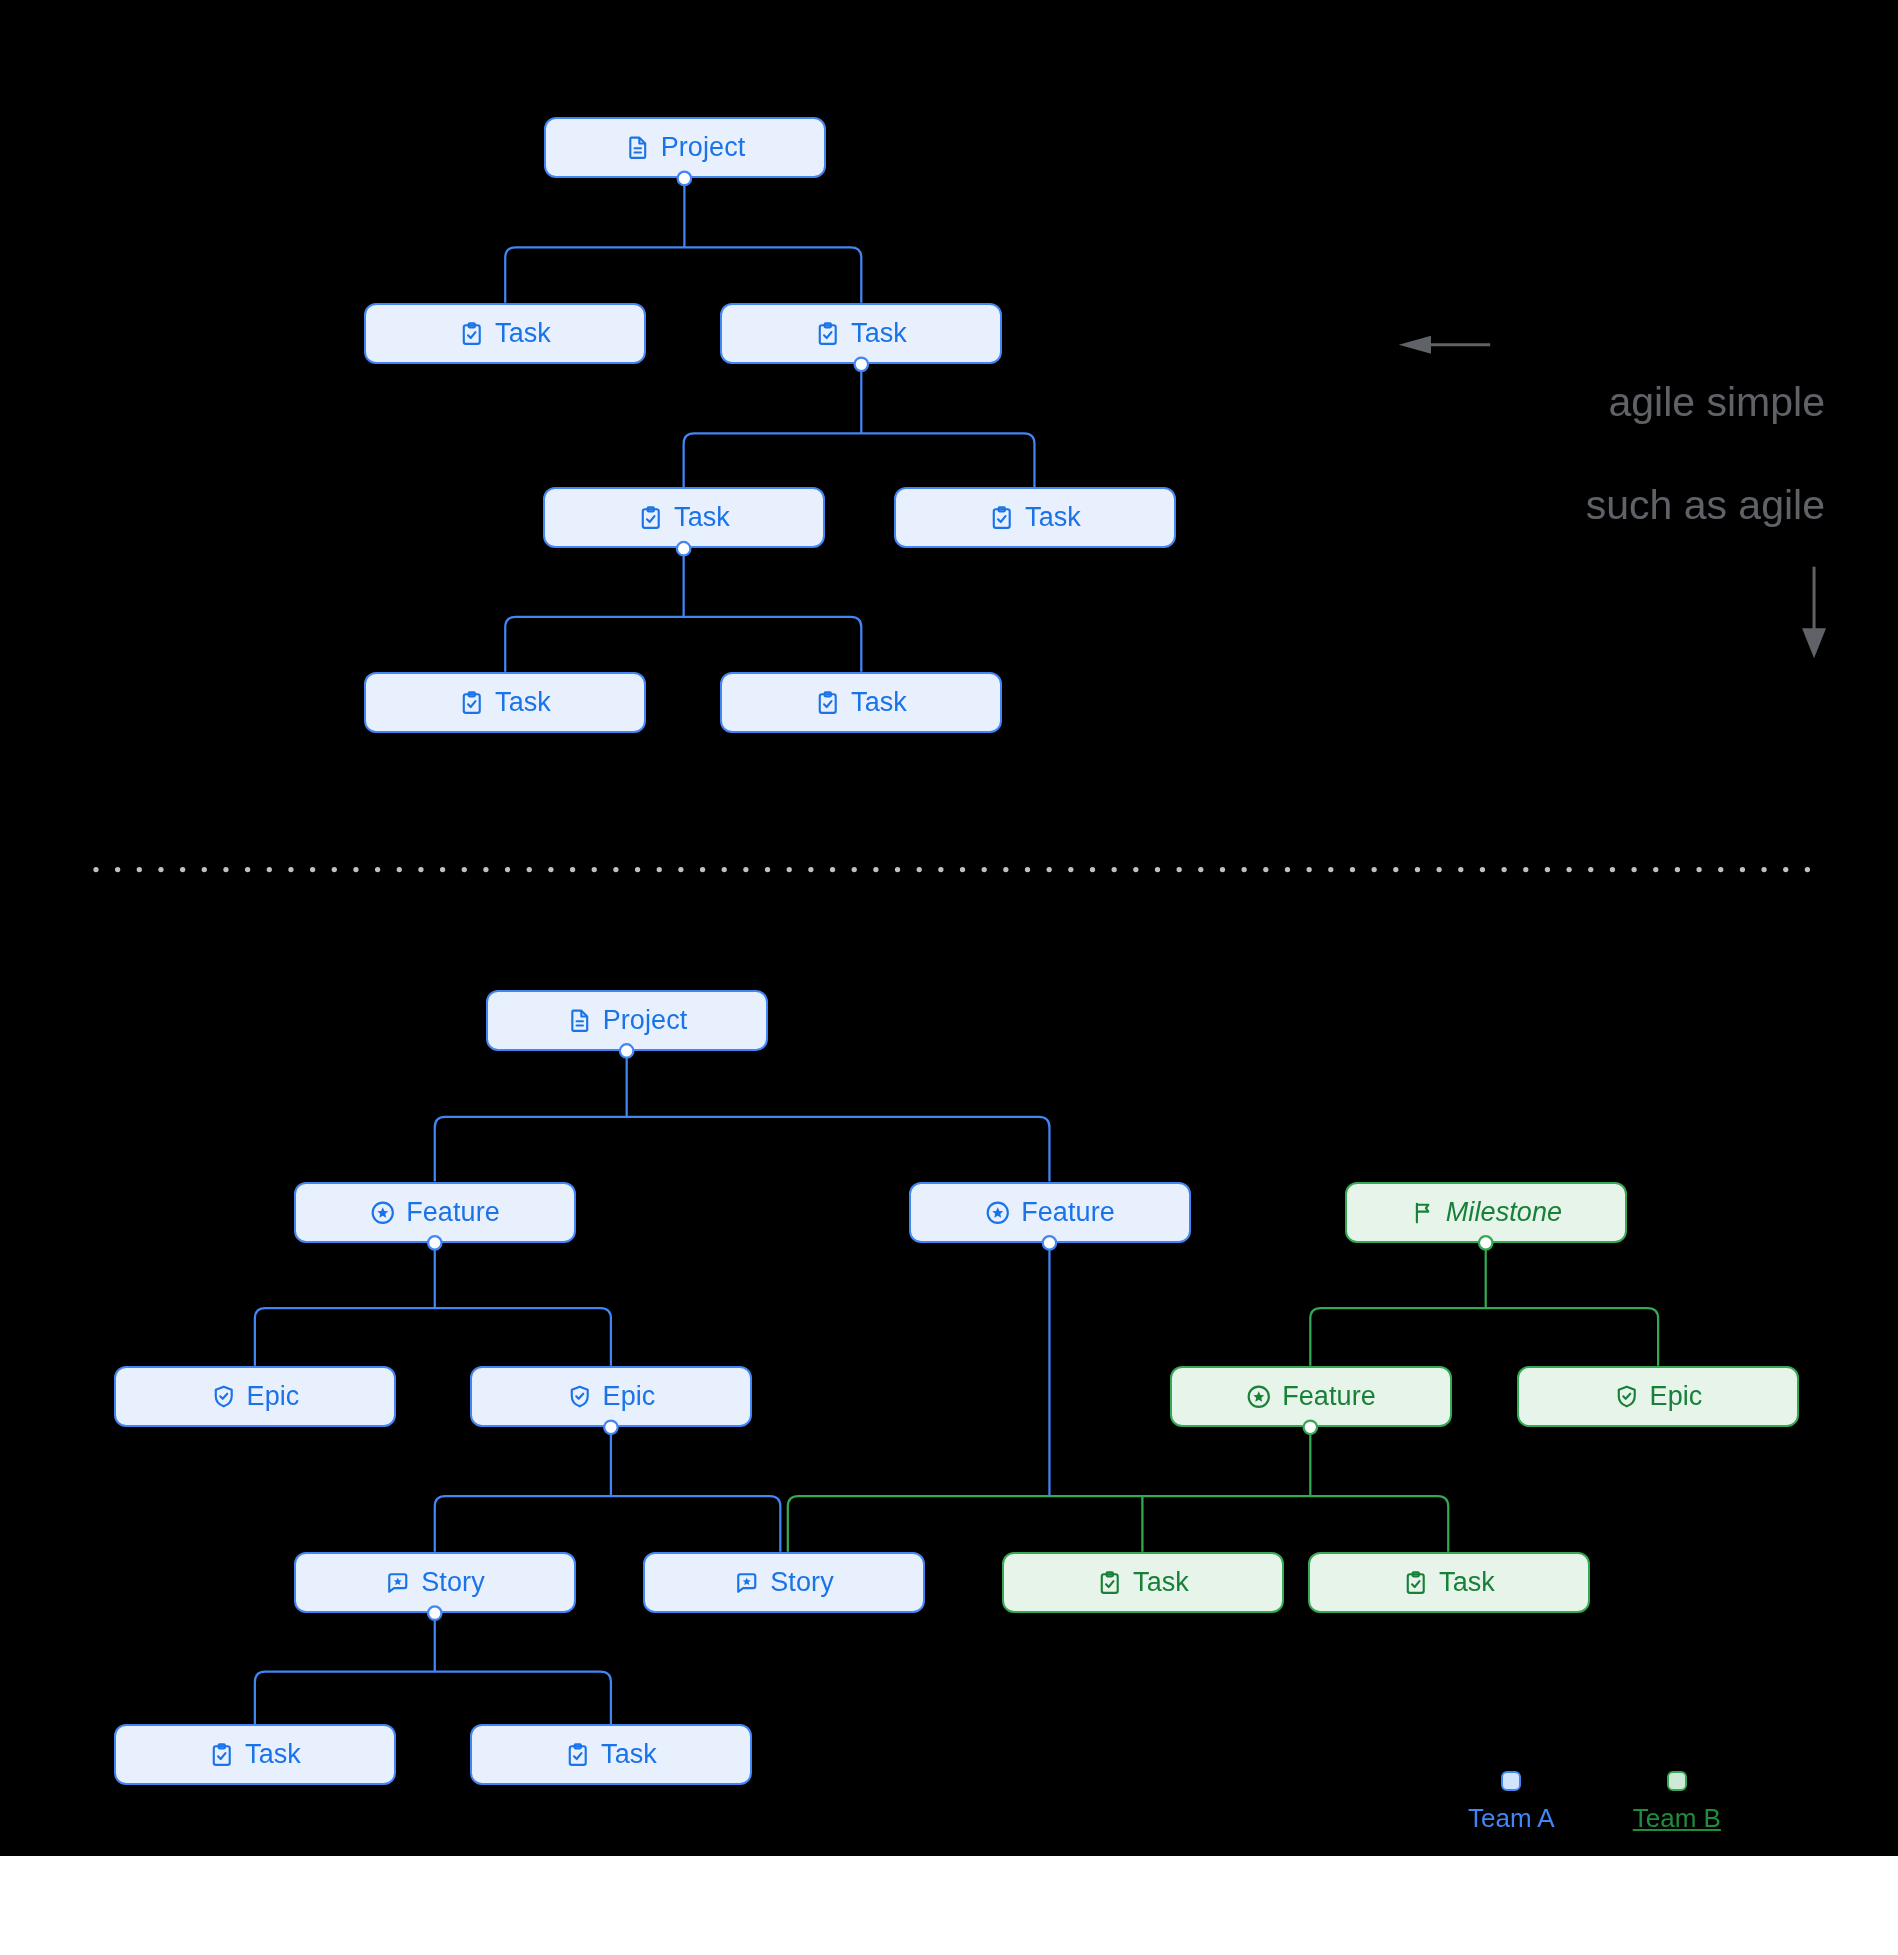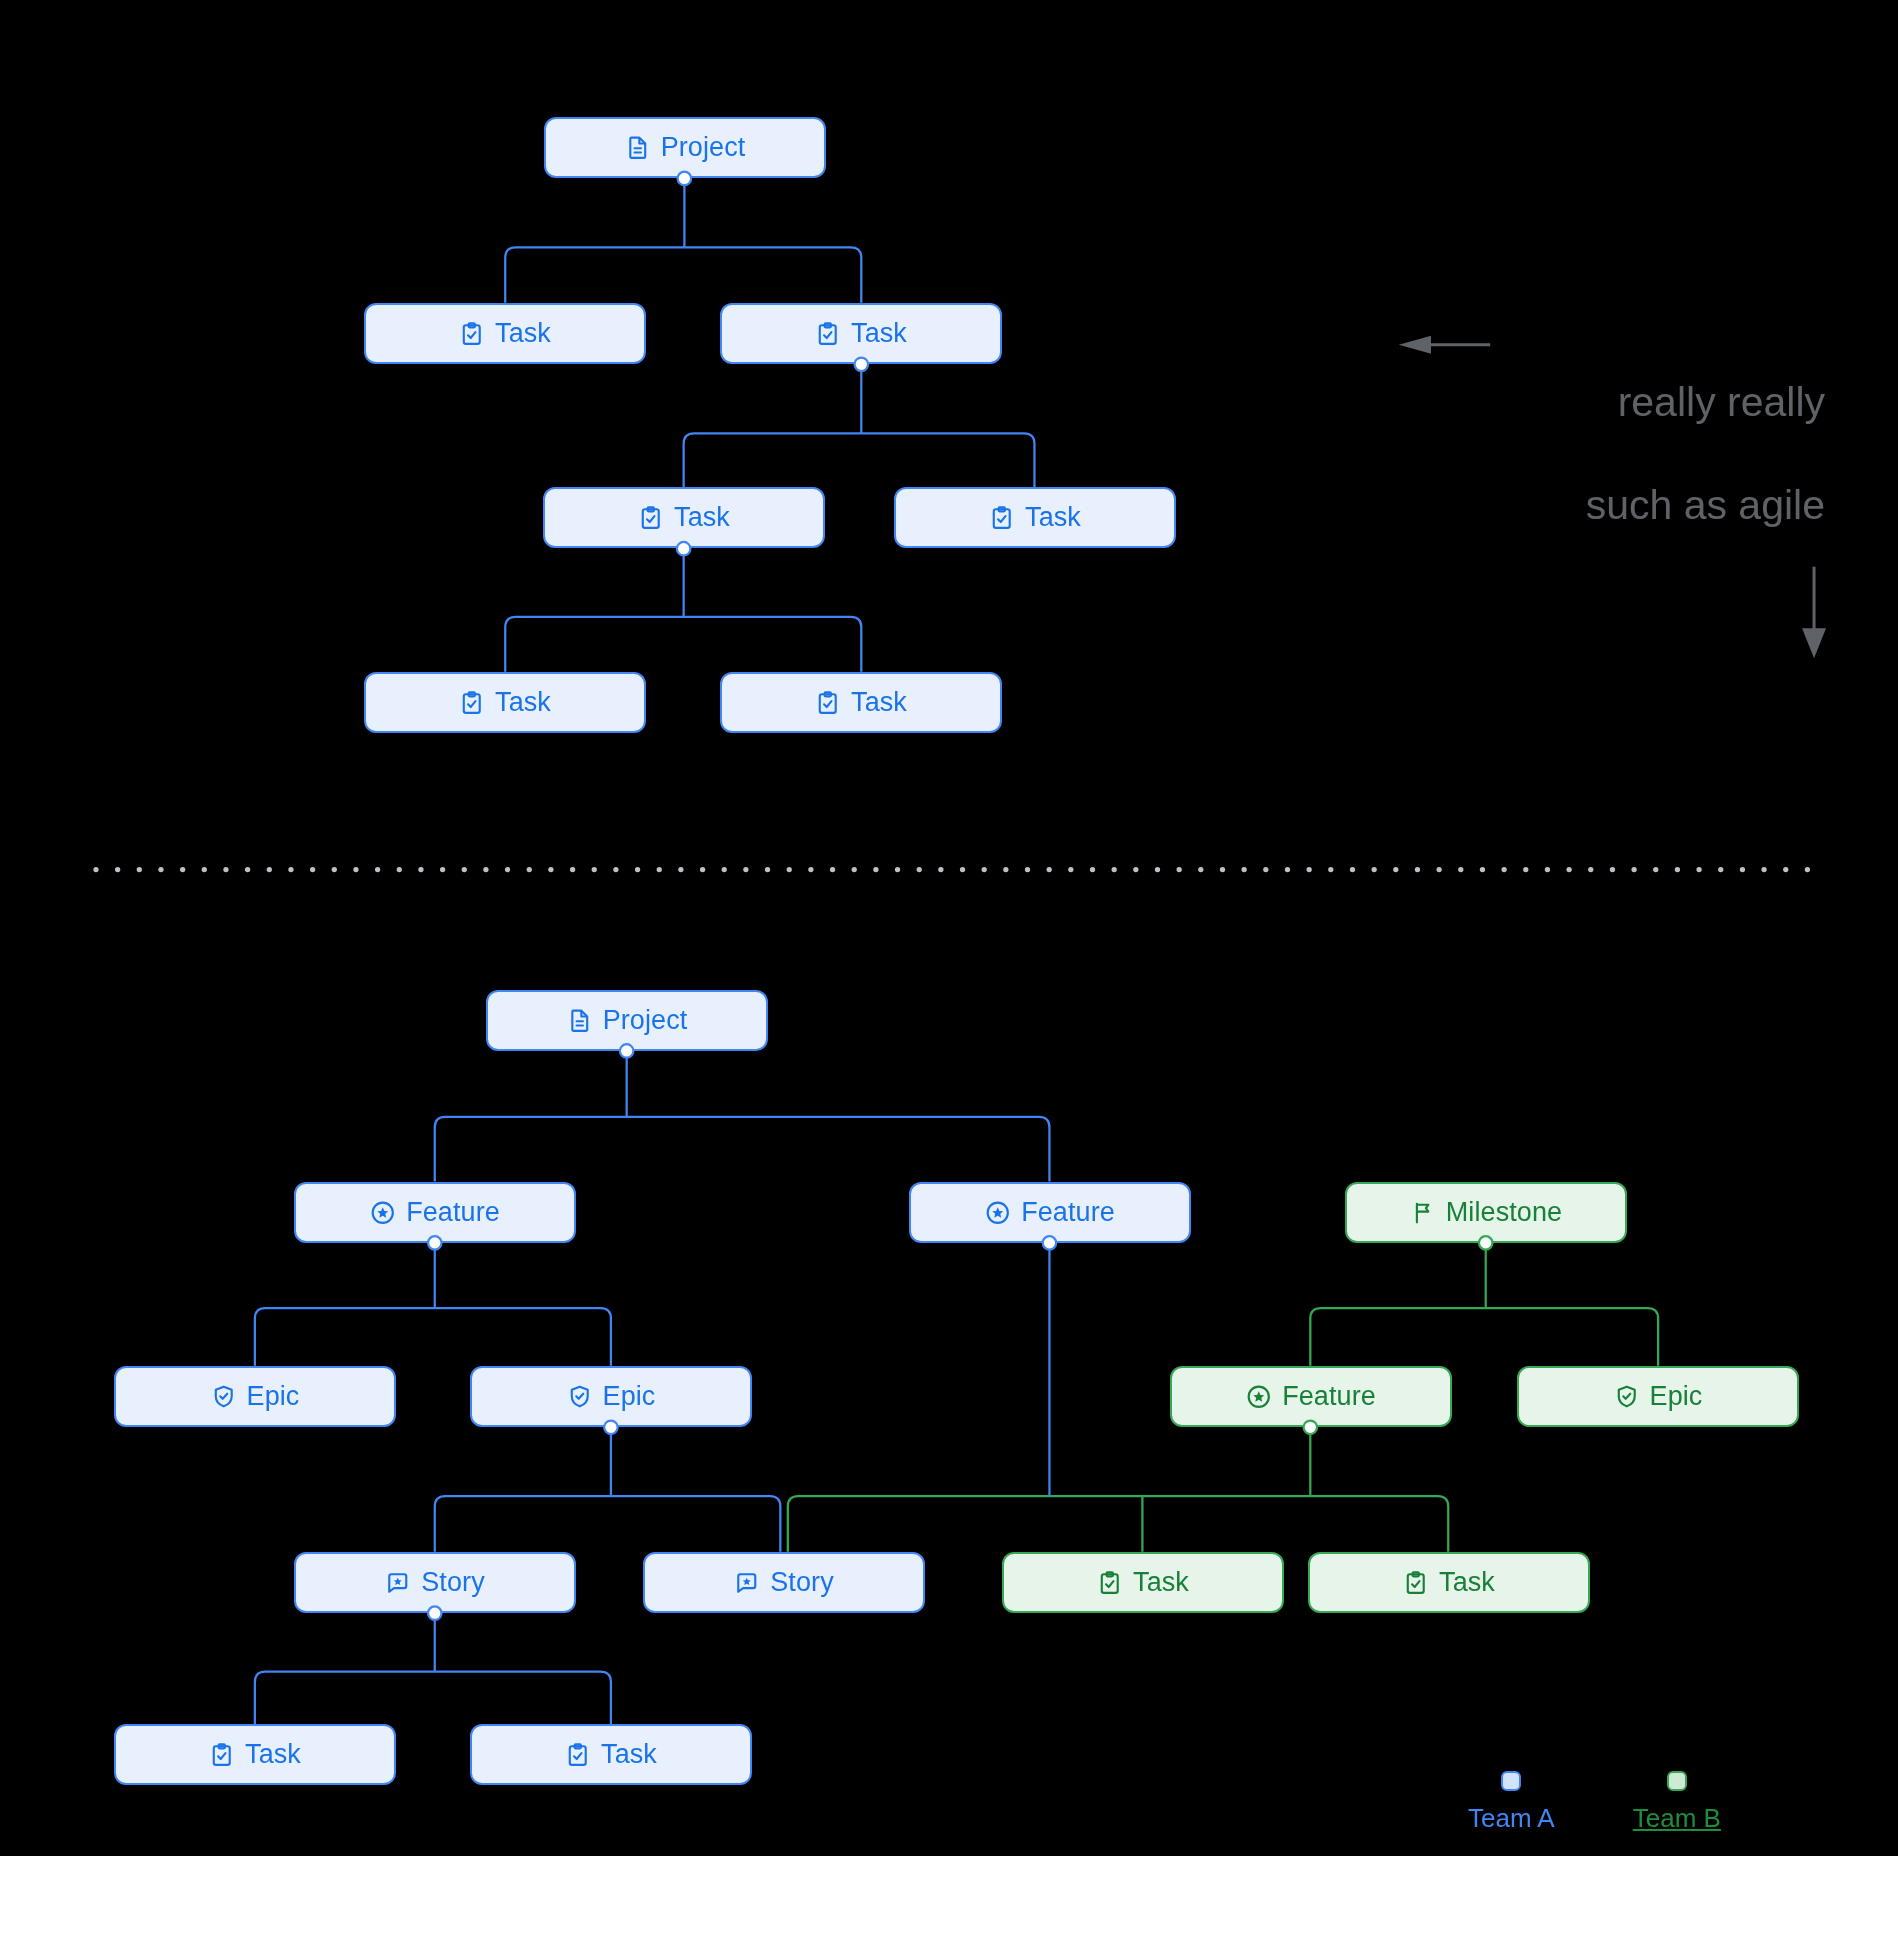--- a/index.html
+++ b/index.html
@@ -134,21 +134,21 @@
     </div>
     <div class="node" style="left: 909px; top: 1182px; border-color: rgb(66, 133, 244); background: rgb(232, 240, 254); color: rgb(26, 115, 232);">
       <span class="nicon">
         <svg viewBox="0 0 24 24">
           <circle cx="12" cy="12" r="9.5" fill="none" stroke="currentColor" stroke-width="2"></circle>
           <path d="M12 6.9l1.55 3.35 3.6.38-2.7 2.42.76 3.55L12 14.75l-3.21 1.85.76-3.55-2.7-2.42 3.6-.38z" fill="currentColor"></path>
         </svg>
       </span>
       <span class="nlabel">Feature</span>
     </div>
-    <div class="node" style="left: 1345px; top: 1182px; border-color: rgb(52, 168, 83); background: rgb(230, 244, 234); color: rgb(24, 128, 56);">
+    <div class="node" style="left: 1345px; top: 1182px; border-color: rgb(52, 168, 83); background: rgb(230, 244, 234); color: rgb(24, 128, 56); font-style: italic;">
       <span class="nicon">
         <svg viewBox="0 0 24 24">
           <path d="M6.5 21V3.5" fill="none" stroke="currentColor" stroke-width="2" stroke-linecap="round"></path>
           <path d="M6.5 4.5h10.7l-2.2 3.2 2.2 3.2H6.5" fill="none" stroke="currentColor" stroke-width="2" stroke-linejoin="round"></path>
         </svg>
       </span>
       <span class="nlabel">Milestone</span>
     </div>
     <div class="node" style="left: 114px; top: 1366px; border-color: rgb(66, 133, 244); background: rgb(232, 240, 254); color: rgb(26, 115, 232);">
       <span class="nicon">
@@ -259,21 +259,21 @@
       <circle cx="912" cy="732" r="9" fill="#FFFFFF" stroke="#4285F4" stroke-width="3"></circle>
       <circle cx="836" cy="1402" r="9" fill="#FFFFFF" stroke="#4285F4" stroke-width="3"></circle>
       <circle cx="580" cy="1658" r="9" fill="#FFFFFF" stroke="#4285F4" stroke-width="3"></circle>
       <circle cx="1400" cy="1658" r="9" fill="#FFFFFF" stroke="#4285F4" stroke-width="3"></circle>
       <circle cx="1982" cy="1658" r="9" fill="#FFFFFF" stroke="#34A853" stroke-width="3"></circle>
       <circle cx="815" cy="1904" r="9" fill="#FFFFFF" stroke="#4285F4" stroke-width="3"></circle>
       <circle cx="1748" cy="1904" r="9" fill="#FFFFFF" stroke="#34A853" stroke-width="3"></circle>
       <circle cx="580" cy="2152" r="9" fill="#FFFFFF" stroke="#4285F4" stroke-width="3"></circle>
     </svg>
 
-  <div class="aline" style="top:375px">really really</div>
+  <div class="aline" style="top:375px">agile simple</div>
   <div class="aline" style="top:478px">such as agile</div>
 
   <div class="legend">
     <div class="litem">
       <span class="swatch" id="swatchA" style="border-color: rgb(66, 133, 244); background: rgb(210, 227, 252);"></span>
       <span id="legendA" style="color: rgb(66, 133, 244);">Team A</span>
     </div>
     <div class="litem">
       <span class="swatch" id="swatchB" style="border-color: rgb(52, 168, 83); background: rgb(206, 234, 214);"></span>
       <span id="legendB" style="color: rgb(30, 142, 62); text-decoration: underline;">Team B</span>

